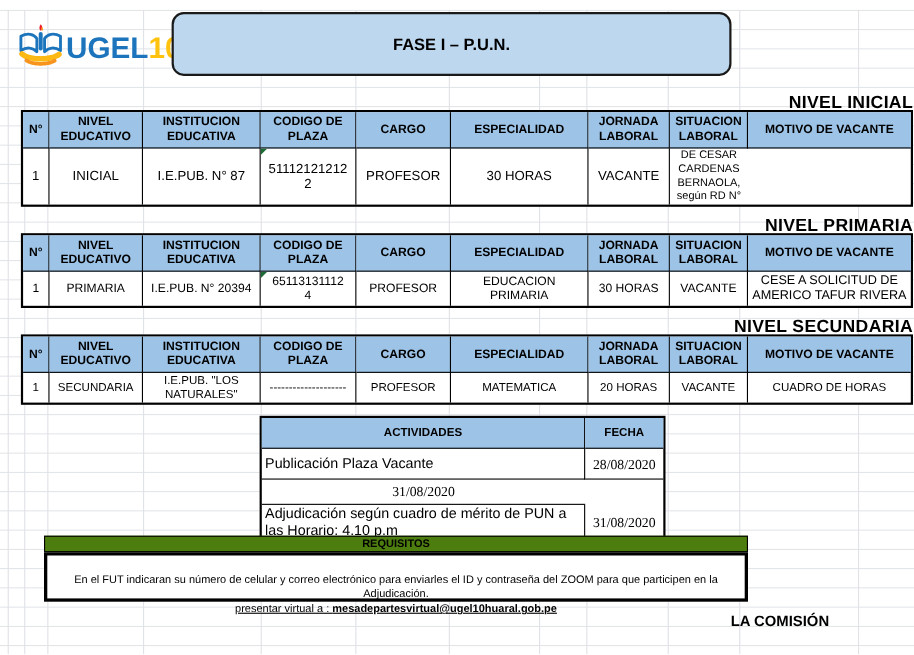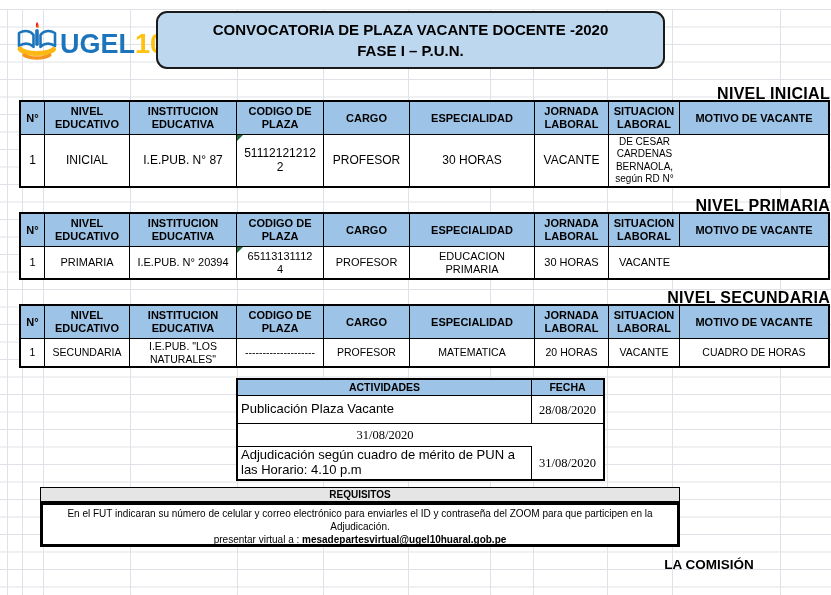--- a/index.html
+++ b/index.html
@@ -61,32 +61,32 @@
   .t-primaria   .vdata .c-motivo { font-size:11.5px; }
   .t-secundaria .vdata .vcell { font-size:10.5px; line-height:1.15; }
 
   
   .atable { position:absolute; left:236px; top:378px; width:369px; border:2px solid #000; background:#fff; }
   .arow { display:grid; grid-template-columns:294px 71px; }
   .acell { border-right:1px solid #000; border-bottom:1px solid #000;
     display:flex; align-items:center; padding:0 3px; line-height:1.12; }
   .arow .acell:last-child { border-right:none; justify-content:center; text-align:center; }
   .arow:last-child .acell { border-bottom:none; }
-  .ahead .acell { background:#9DC3E6; font-weight:bold; font-size:10.5px; height:16px; justify-content:center; }
+  .ahead .acell { background:#9DC3E6; font-weight:bold; font-size:10.5px; height:28px; justify-content:center; }
   .a1 .acell { height:28px; font-size:13px; }
   .a2 .acell { height:23px; font-size:10.5px; }
   .a3 .acell { height:32px; font-size:13px; }
   .adate { font-size:12.5px !important;font-family:Liberation Serif, serif; }
 
   
   .req { position:absolute; left:40px; top:487px; width:640px; }
-  .req-head { height:15px; background:#e5e5e5; border:1px solid #000;
+  .req-head { height:15px; background:#4d7c0f; border:1px solid #000;
     font-weight:bold; font-size:10px; display:flex; align-items:center; justify-content:center; }
   .req-body { border:3px solid #000; background:#fff; height:45px; text-align:center;
-    font-size:10px; line-height:13px; padding-top:2px; }
+    font-size:10px; line-height:13px; padding-top:16px; }
   .req-line2 { text-decoration:underline; }
   .req-email { font-weight:bold; }
 
   .signature { position:absolute; left:624px; top:557px; width:170px;
     font-weight:bold; font-size:13.5px; text-align:center; }
 </style>
 </head>
 <body>
 
 <div class="sheet">
@@ -116,21 +116,20 @@
           <path d="M3 13 C9 9.5 15 11 17.5 15 L17.5 27 C14 23 8 22.5 3 26 Z" fill="none" stroke="#1C75BC" stroke-width="2.6" stroke-linejoin="round"></path>
           <path d="M39 13 C33 9.5 27 11 24.5 15 L24.5 27 C28 23 34 22.5 39 26 Z" fill="none" stroke="#1C75BC" stroke-width="2.6" stroke-linejoin="round"></path>
           <path d="M4 29 C10 35 32 35 38 29" fill="none" stroke="#FDB913" stroke-width="5" stroke-dasharray="3 1.6" stroke-linecap="round"></path>
           <path d="M8 35 C14 39 28 39 34 35" fill="none" stroke="#F7941D" stroke-width="3.4" stroke-dasharray="2.6 1.4" stroke-linecap="round"></path>
         </svg>
       </span>
       <span class="logo-text"><span class="logo-ugel">UGEL</span><span class="logo-num">10</span></span>
     </div>
 
     <div class="titlebox">
-      <div class="t1">CONVOCATORIA DE PLAZA VACANTE DOCENTE -2020</div>
       <div class="t2">FASE I – P.U.N.</div>
     </div>
 
     <div class="secttitle" style="top:85px">NIVEL INICIAL</div>
     <div class="vtable t-inicial">
       <div class="vrow vhead">
         <div class="vcell">N°</div>
         <div class="vcell">NIVEL EDUCATIVO</div>
         <div class="vcell">INSTITUCION EDUCATIVA</div>
         <div class="vcell">CODIGO DE PLAZA</div>
@@ -170,20 +169,21 @@
         <div class="vcell">1</div>
         <div class="vcell">PRIMARIA</div>
         <div class="vcell">I.E.PUB. N° 20394</div>
         <div class="vcell c-codigo"><i class="tri"></i><span>65113131112
 4</span></div>
         <div class="vcell">PROFESOR</div>
         <div class="vcell">EDUCACION
 PRIMARIA</div>
         <div class="vcell">30 HORAS</div>
         <div class="vcell">VACANTE</div>
+        <div class="vcell c-motivo">CESE A SOLICITUD DE AMERICO TAFUR RIVERA</div>
       </div>
     </div>
 
     <div class="secttitle" style="top:289px">NIVEL SECUNDARIA</div>
     <div class="vtable t-secundaria">
       <div class="vrow vhead">
         <div class="vcell">N°</div>
         <div class="vcell">NIVEL EDUCATIVO</div>
         <div class="vcell">INSTITUCION EDUCATIVA</div>
         <div class="vcell">CODIGO DE PLAZA</div>

